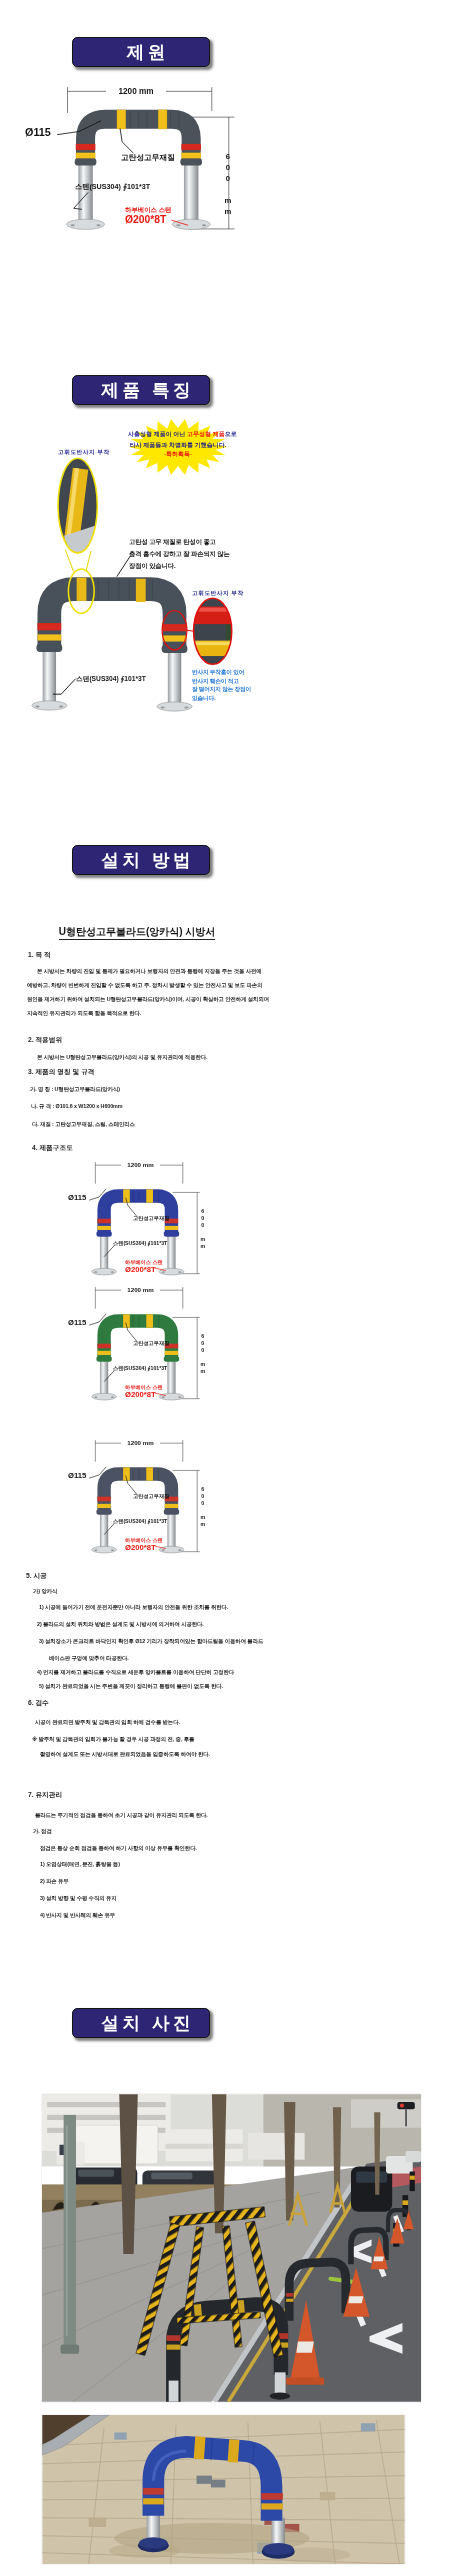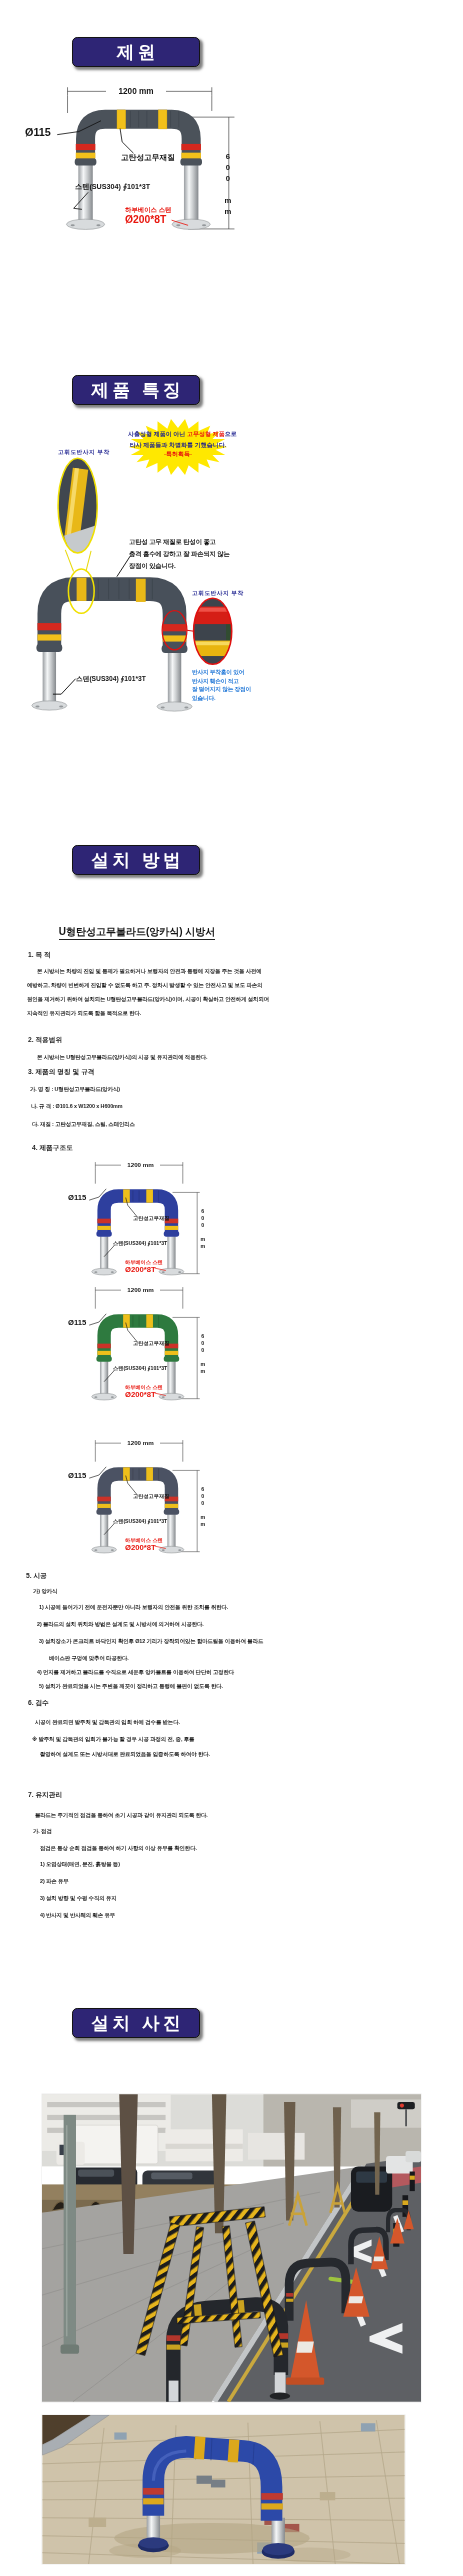--- a/index.html
+++ b/index.html
@@ -2,21 +2,21 @@
 <html style="--badge_bg: #2e2575; --badge_text: #ffffff; --label_navy: #1b1f8e; --note_blue: #1a73d6; --red: #e8150d; --starburst_yellow: #ffe800; --rubber_gray: #4b525a; --band_yellow: #f2c01a; --band_red: #d5281e; --stainless: #c9ccd0;font-size:8.2px"><head>
 <meta charset="utf-8">
 <style>
   html,body{margin:0;padding:0;background:#ffffff;}
   .page{position:relative;width:464px;height:2921px;background:#fff;overflow:hidden;
         font-family:"Liberation Sans","DejaVu Sans",sans-serif;color:#1c1c1c;}
   .sec{position:absolute;inset:0;}
   .badge{position:absolute;left:72px;width:126px;height:28px;background:var(--badge_bg,#2e2575);
          border:1px solid #141414;border-radius:5.2px;box-shadow:2.1px 2.6px 2.6px rgba(0,0,0,.5);
          color:#fff;display:flex;align-items:center;justify-content:center;
-         font-weight:bold;font-size:17.5px;letter-spacing:3.6px;text-indent:3.6px;}
+         font-weight:bold;font-size:17.5px;letter-spacing:3.6px;text-indent:3.6px;padding-left:10px;}
   .lbl{position:absolute;white-space:nowrap;font-weight:bold;color:#151515;line-height:1.1;}
   .red{color:var(--red,#e8150d);}
   .navy{color:var(--label_navy,#1b1f8e);}
   .bluenote{color:var(--note_blue,#1a73d6);}
   .vdim{writing-mode:vertical-rl;text-orientation:upright;letter-spacing:2.1px;}
   .doc-line{position:absolute;font-size:5.4px;font-weight:600;color:#1d1d1d;white-space:nowrap;letter-spacing:-0.1px;}
   .doc-line.dh{font-size:6.7px;font-weight:bold;letter-spacing:0;}
   .star-line{position:absolute;width:100%;text-align:center;font-weight:bold;font-size:6px;
              color:var(--label_navy,#1b1f8e);white-space:nowrap;}
   .sdia{position:absolute;left:67px;width:175px;height:126px;}

